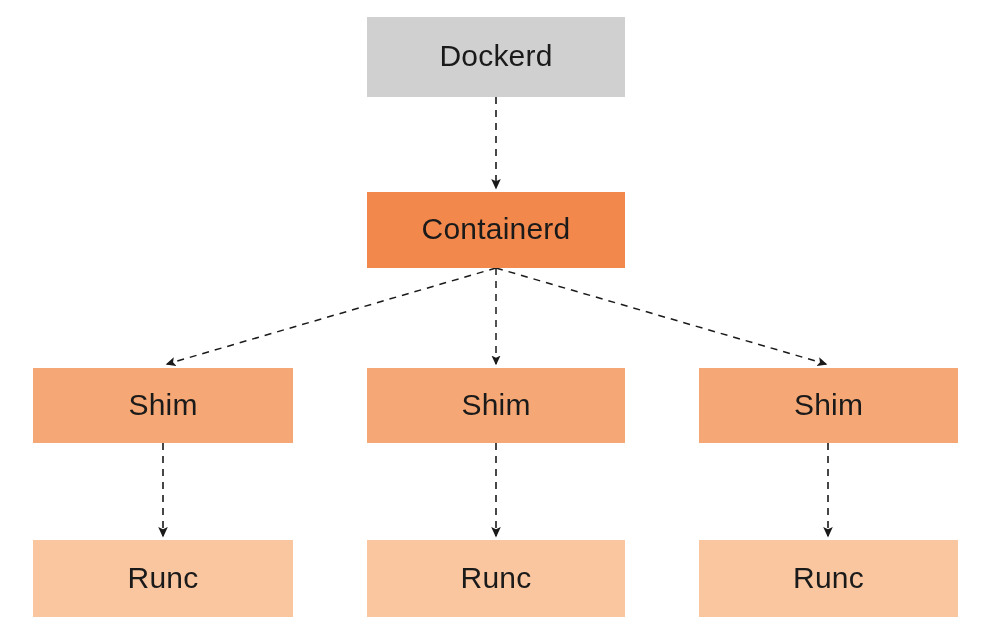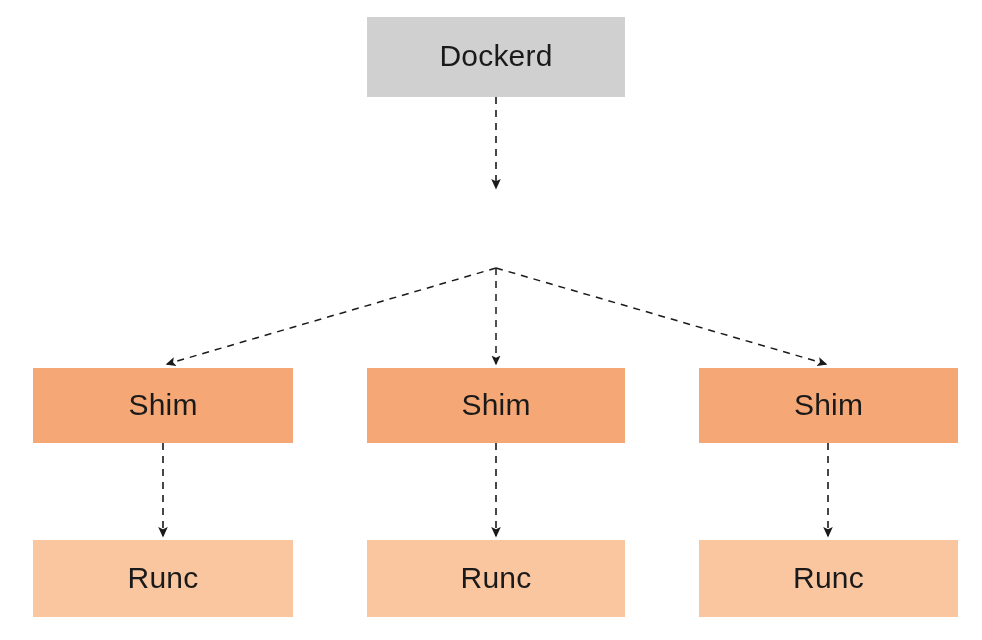--- a/index.html
+++ b/index.html
@@ -81,20 +81,23 @@
 
     <line x1="496" y1="443" x2="496" y2="536" stroke="#1a1a1a" stroke-width="1.6" stroke-dasharray="7,6" marker-end="url(#arrowhead)"></line>
 
     <line x1="828" y1="443" x2="828" y2="536" stroke="#1a1a1a" stroke-width="1.6" stroke-dasharray="7,6" marker-end="url(#arrowhead)"></line>
   </svg>
 
   <div class="node node-dockerd" style="background-color: rgb(208, 208, 208); color: rgb(26, 26, 26);">
     <span class="node-label">Dockerd</span>
   </div>
 
+  <div class="node node-containerd" style="background-color: rgb(242, 136, 76); color: rgb(26, 26, 26);">
+    <span class="node-label">Containerd</span>
+  </div>
 
   <div class="node node-shim-1" style="background-color: rgb(245, 168, 117); color: rgb(26, 26, 26);">
     <span class="node-label">Shim</span>
   </div>
 
   <div class="node node-shim-2" style="background-color: rgb(245, 168, 117); color: rgb(26, 26, 26);">
     <span class="node-label">Shim</span>
   </div>
 
   <div class="node node-shim-3" style="background-color: rgb(245, 168, 117); color: rgb(26, 26, 26);">

